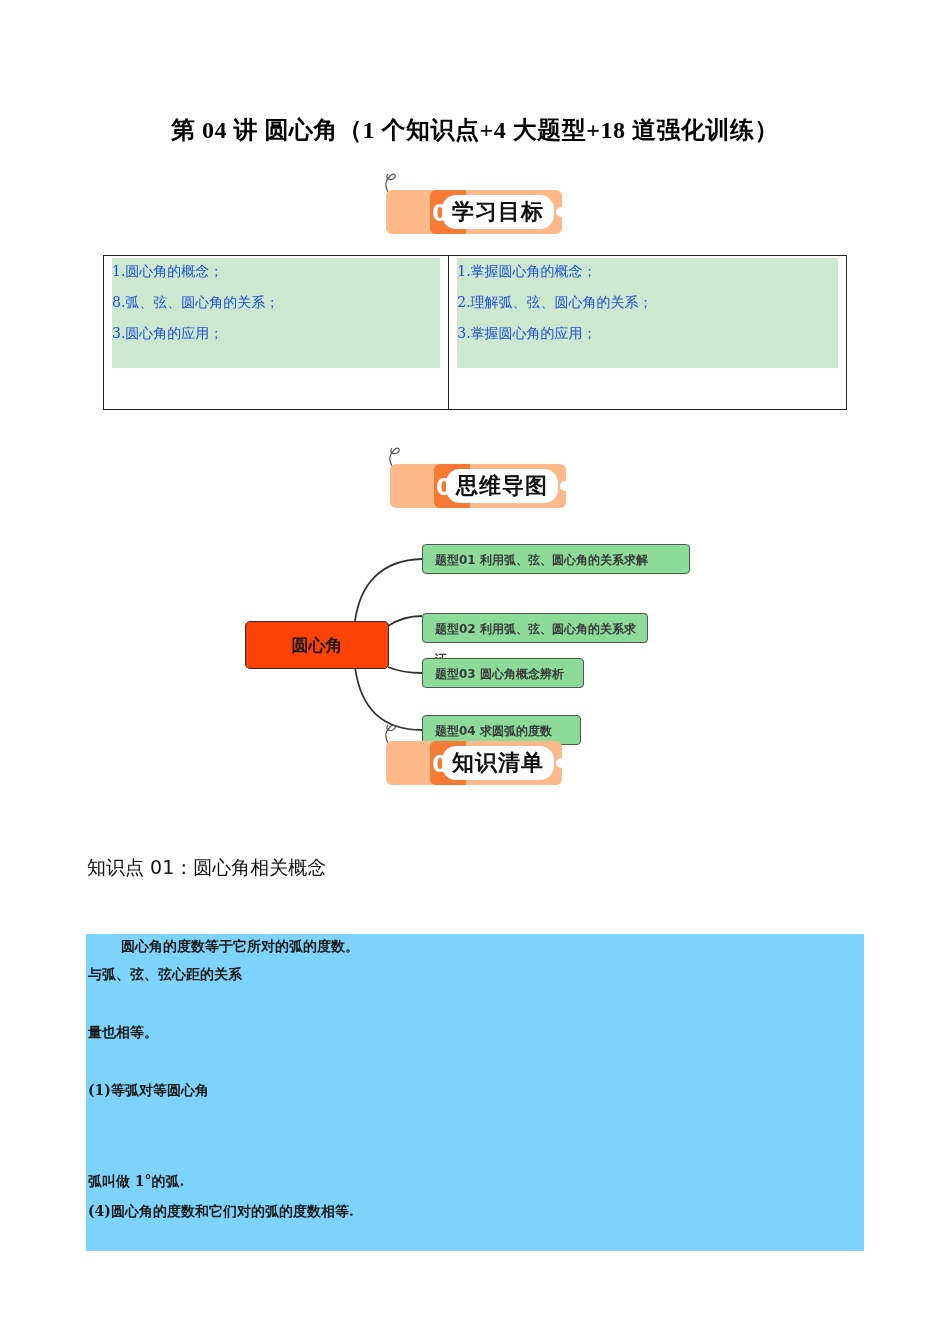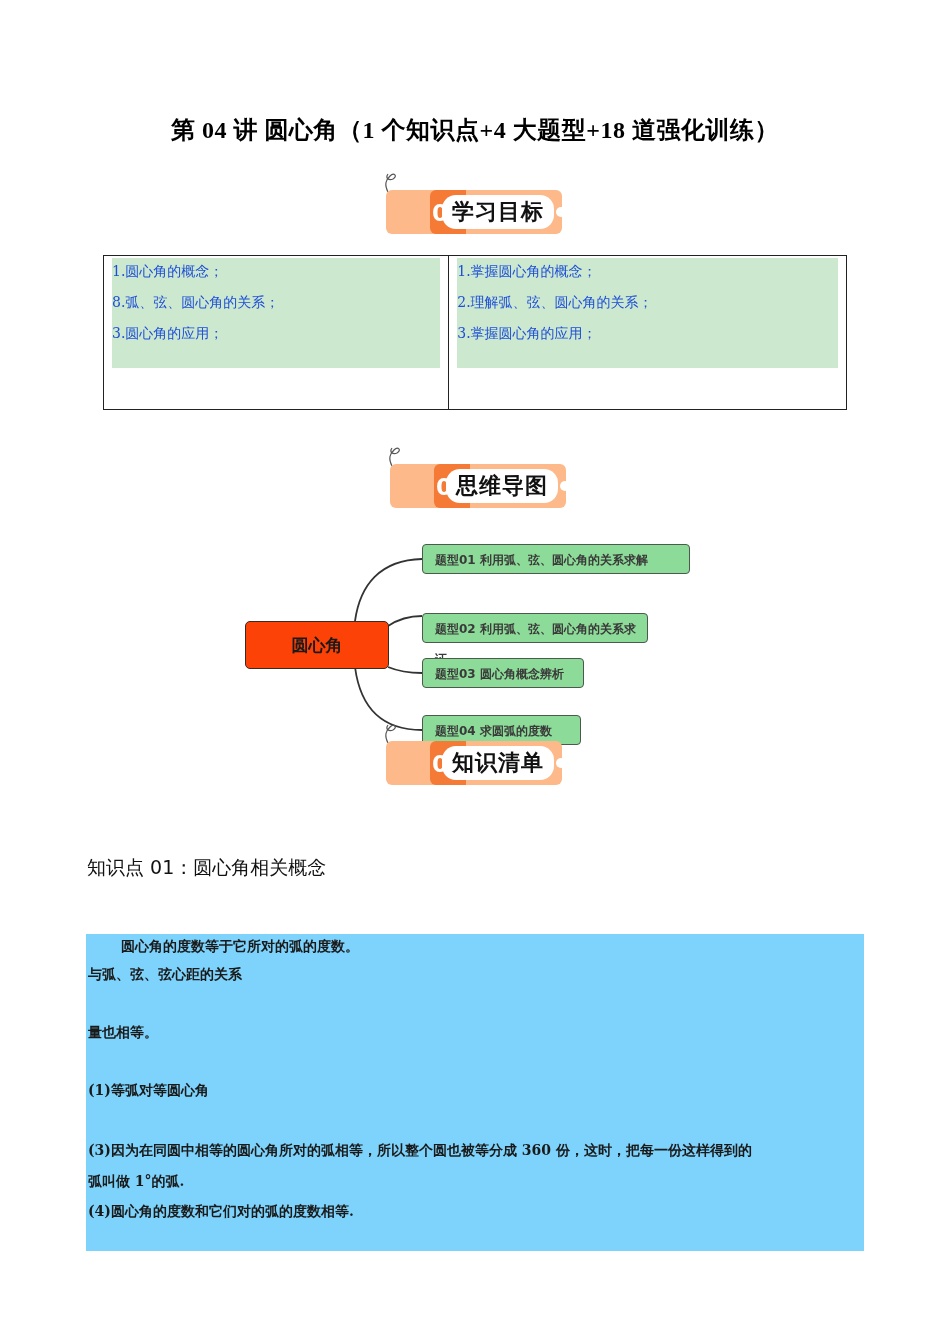--- a/index.html
+++ b/index.html
@@ -121,16 +121,15 @@
   <div class="notch"></div>
 </div>
 
 <div class="kp-heading">知识点 01：圆心角相关概念</div>
 
 <div class="kp-box">
   <div class="kp-line" style="top:4px; left:35px;">圆心角的度数等于它所对的弧的度数。</div>
   <div class="kp-line" style="top:32px;">与弧、弦、弦心距的关系</div>
   <div class="kp-line" style="top:90px;">量也相等。</div>
   <div class="kp-line" style="top:148px;">(1)等弧对等圆心角</div>
-  <div class="kp-line" style="top:208px;">(3)因为在同圆中相等的圆心角所对的弧相等，所以整个圆也被等分成 360 份，这时，把每一份这样得到的</div>
   <div class="kp-line" style="top:239px;">弧叫做 1°的弧.</div>
   <div class="kp-line" style="top:269px;">(4)圆心角的度数和它们对的弧的度数相等.</div>
 </div>
 
 </body></html>

